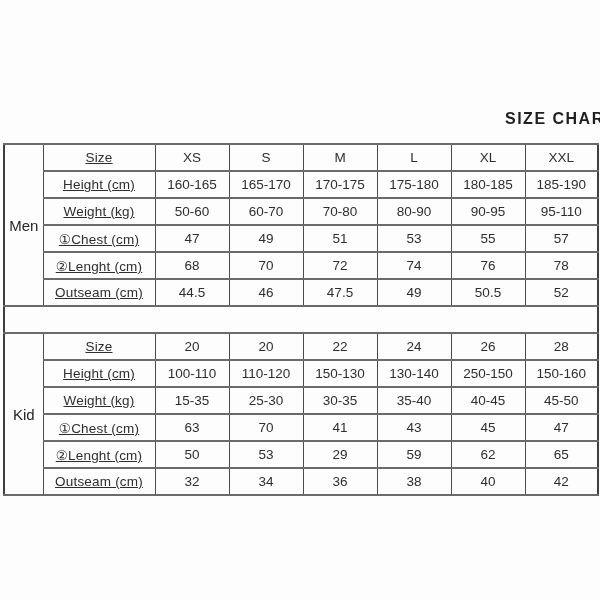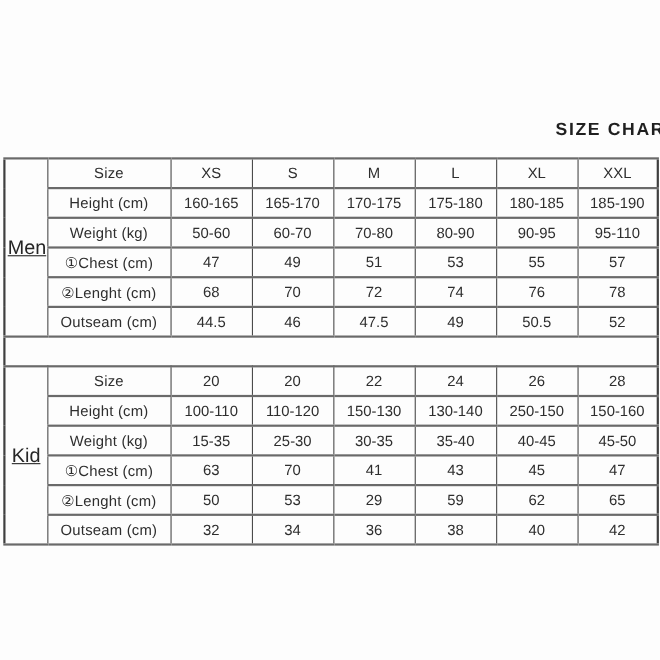--- a/index.html
+++ b/index.html
@@ -46,31 +46,31 @@
     text-align: center;
     vertical-align: middle;
     font-size: 13.5px;
     color: #2e2e2e;
     padding: 0 2px;
     white-space: nowrap;
     overflow: hidden;
     background: transparent;
   }
   table.size-table td.group {
-    font-size: 18px;
+    font-size: 15px;
     color: #262626;
-    text-decoration: underline;
   }
   table.size-table td.spacer {
     border-left: none;
     border-right: none;
     background: #fdfdfd;
   }
   table.size-table td.rowlabel {
     letter-spacing: 0.2px;
+    text-decoration: underline;
   }
 </style>
 </head>
 <body>
 
 <div class="page">
   <h1 class="title">SIZE CHART</h1>
   <table class="size-table">
     <colgroup>
       <col style="width:39px">

